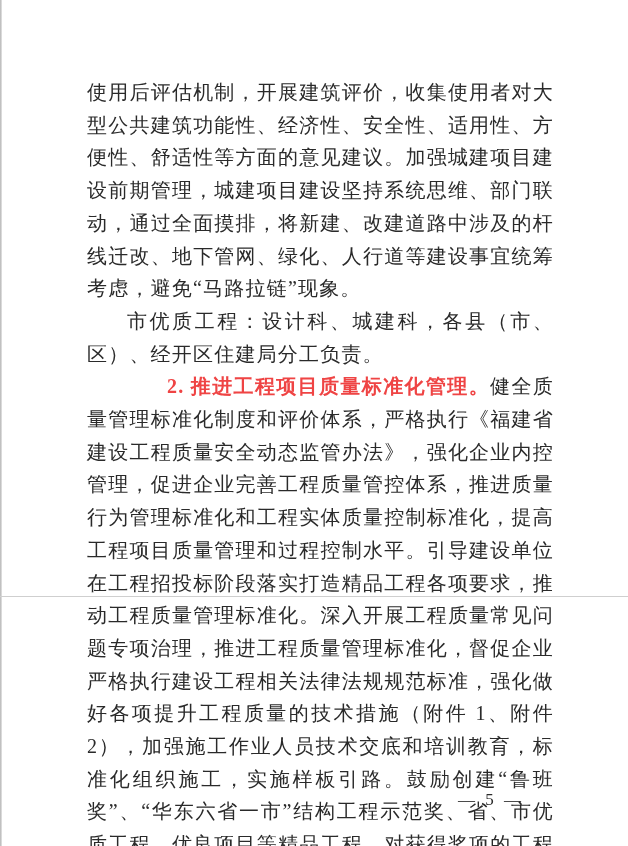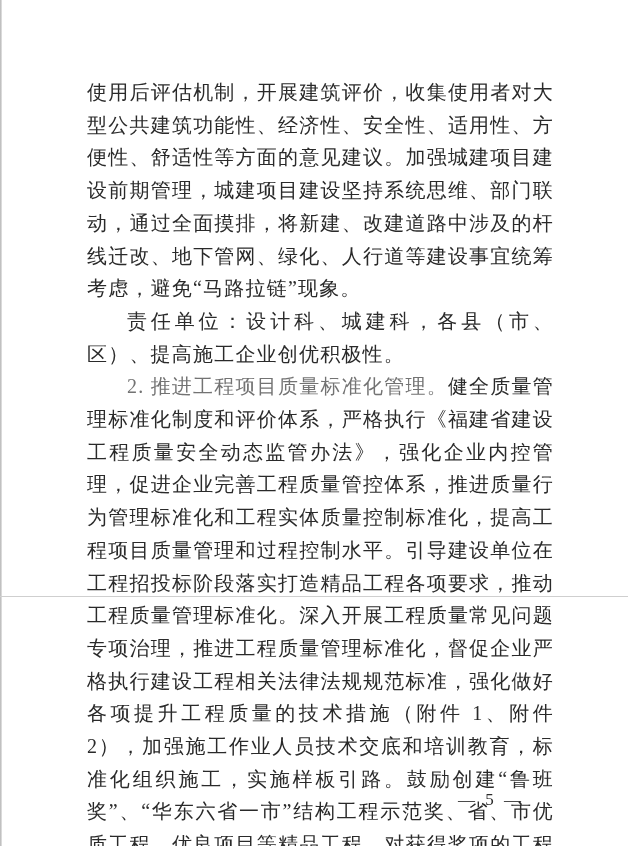--- a/index.html
+++ b/index.html
@@ -51,39 +51,40 @@
     text-justify: inter-character;
   }
   .doc-body p {
     margin: 0;
     padding: 0;
   }
   .doc-body p.indent {
     text-indent: 2em;
   }
   .doc-body .bold {
-    font-weight: normal;
-    color: #737373;
+    font-weight: bold;
+    color: #ef4444;
+    margin-left: 40px;
   }
   .footer-page-number {
     position: absolute;
     left: 458px;
     top: 790px;
     width: 80px;
     color: #2a2a2a;
     font-size: 17px;
     letter-spacing: 3px;
     white-space: nowrap;
   }
 </style>
 </head>
 <body>
 
 <div class="page">
   <div class="scan-edge-left"></div>
   <div class="scan-edge-bottom"></div>
   <div class="doc-body">
       <p class=""><span>使用后评估机制，开展建筑评价，收集使用者对大型公共建筑功能性、经济性、安全性、适用性、方便性、舒适性等方面的意见建议。加强城建项目建设前期管理，城建项目建设坚持系统思维、部门联动，通过全面摸排，将新建、改建道路中涉及的杆线迁改、地下管网、绿化、人行道等建设事宜统筹考虑，避免“马路拉链”现象。</span></p>
-      <p class="indent"><span>责任单位：设计科、城建科，各县（市、区）、提高施工企业创优积极性。</span></p>
+      <p class="indent"><span>市优质工程：设计科、城建科，各县（市、区）、经开区住建局分工负责。</span></p>
       <p class="indent"><span class="bold">2. 推进工程项目质量标准化管理。</span><span>健全质量管理标准化制度和评价体系，严格执行《福建省建设工程质量安全动态监管办法》，强化企业内控管理，促进企业完善工程质量管控体系，推进质量行为管理标准化和工程实体质量控制标准化，提高工程项目质量管理和过程控制水平。引导建设单位在工程招投标阶段落实打造精品工程各项要求，推动工程质量管理标准化。深入开展工程质量常见问题专项治理，推进工程质量管理标准化，督促企业严格执行建设工程相关法律法规规范标准，强化做好各项提升工程质量的技术措施（附件 1、附件 2），加强施工作业人员技术交底和培训教育，标准化组织施工，实施样板引路。鼓励创建“鲁班奖”、“华东六省一市”结构工程示范奖、省、市优质工程、优良项目等精品工程，对获得奖项的工程项目施工企业按规定予以信用加分，同时督促建设单位落实 “优质优价”政策，提高施工企业创优积极性。</span></p>
     </div>
   <div class="footer-page-number">— 5 —</div>
 </div>
 
 </body></html>

